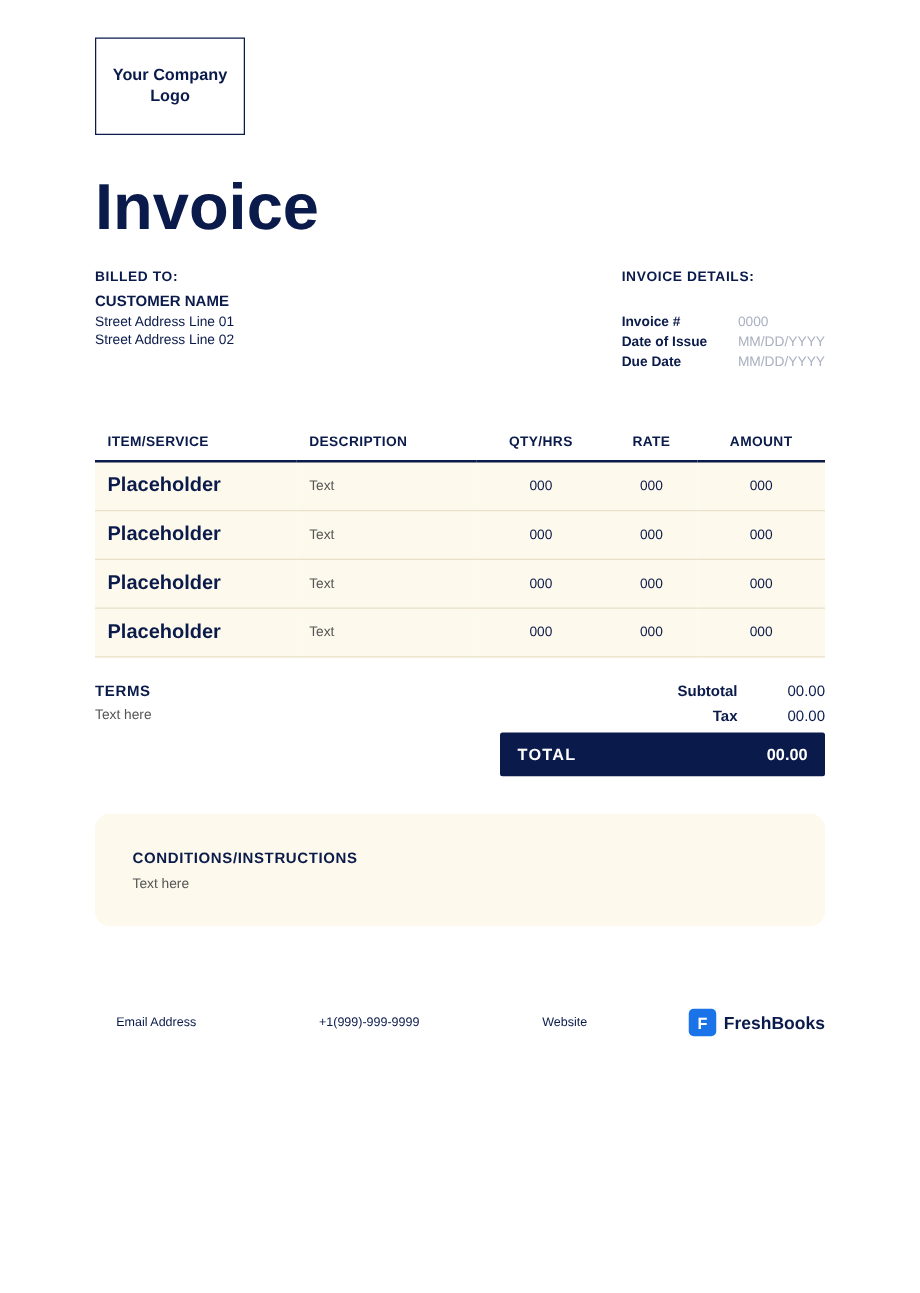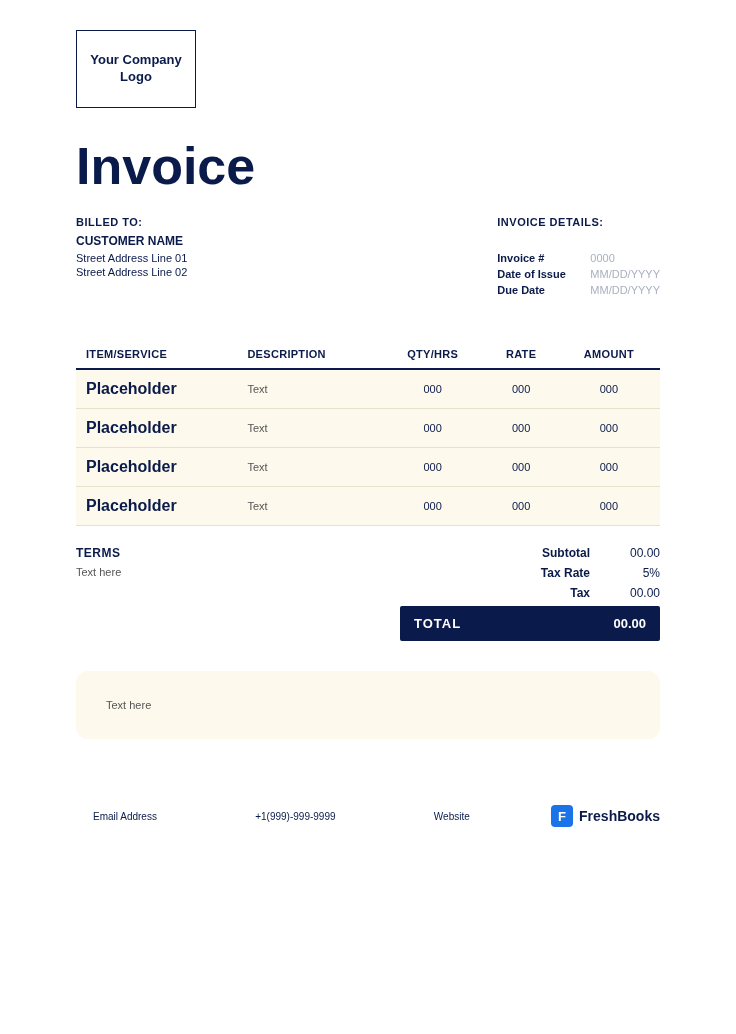--- a/index.html
+++ b/index.html
@@ -339,35 +339,32 @@
     <div class="terms-section">
       <div class="terms-label">TERMS</div>
       <div class="terms-text">Text here</div>
     </div>
     <div class="totals-section">
       <div class="total-row">
         <span class="total-key">Subtotal</span>
         <span class="total-value">00.00</span>
       </div>
       <div class="total-row">
-        <span class="total-key">Tax Rate</span>
-        <span class="total-value">5%</span>
-      </div>
-      <div class="total-row">
         <span class="total-key">Tax</span>
         <span class="total-value">00.00</span>
       </div>
       <div class="total-final-row">
         <span class="total-final-key">TOTAL</span>
         <span class="total-final-value">00.00</span>
       </div>
     </div>
   </div>
 
   <div class="conditions-section">
+    <div class="conditions-label">CONDITIONS/INSTRUCTIONS</div>
     <div class="conditions-text">Text here</div>
   </div>
 
 </div>
 
 <div class="footer">
   <span class="footer-item">Email Address</span>
   <span class="footer-item">+1(999)-999-9999</span>
   <span class="footer-item">Website</span>
   <div class="freshbooks-logo">

